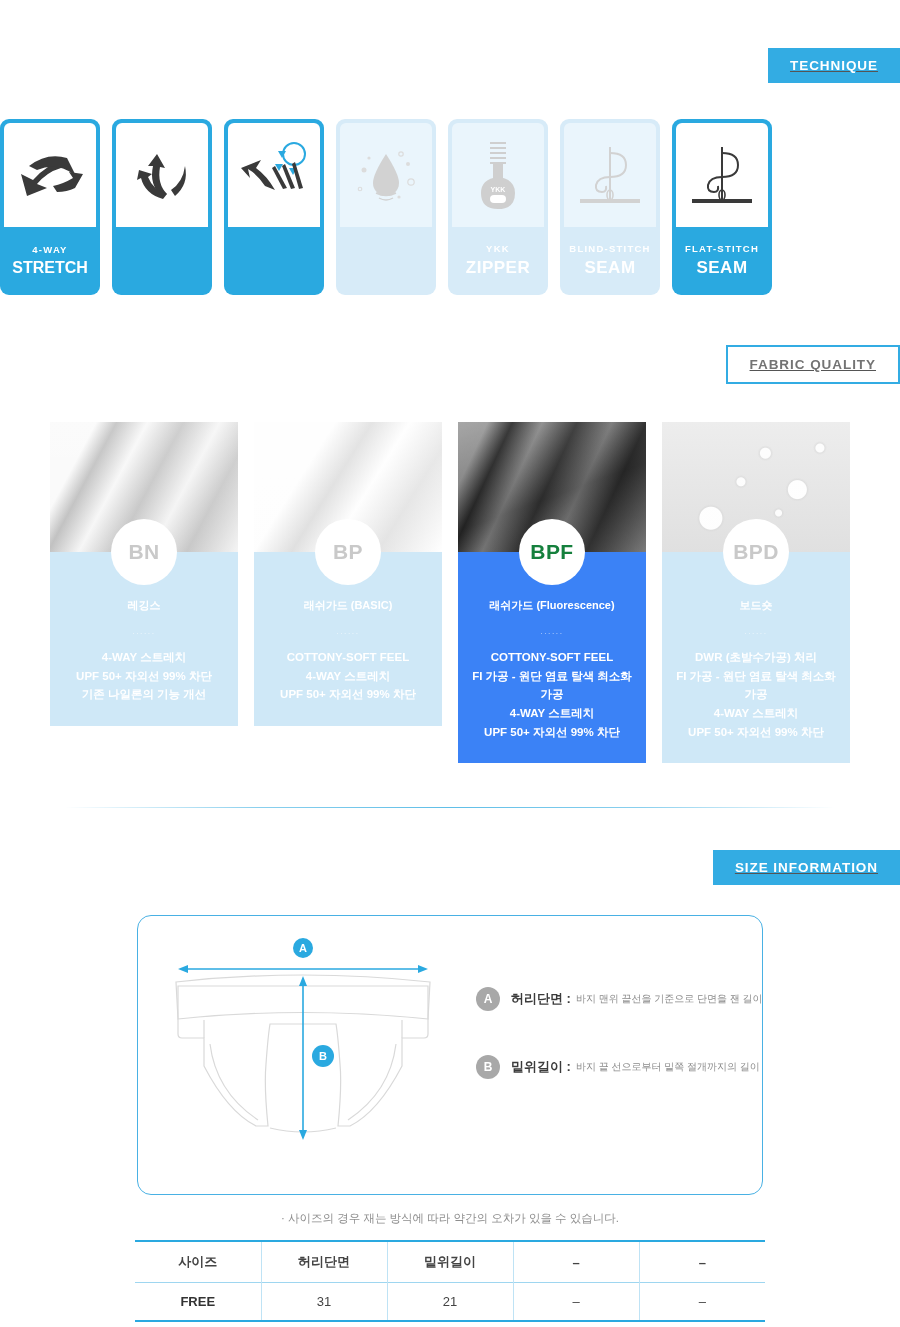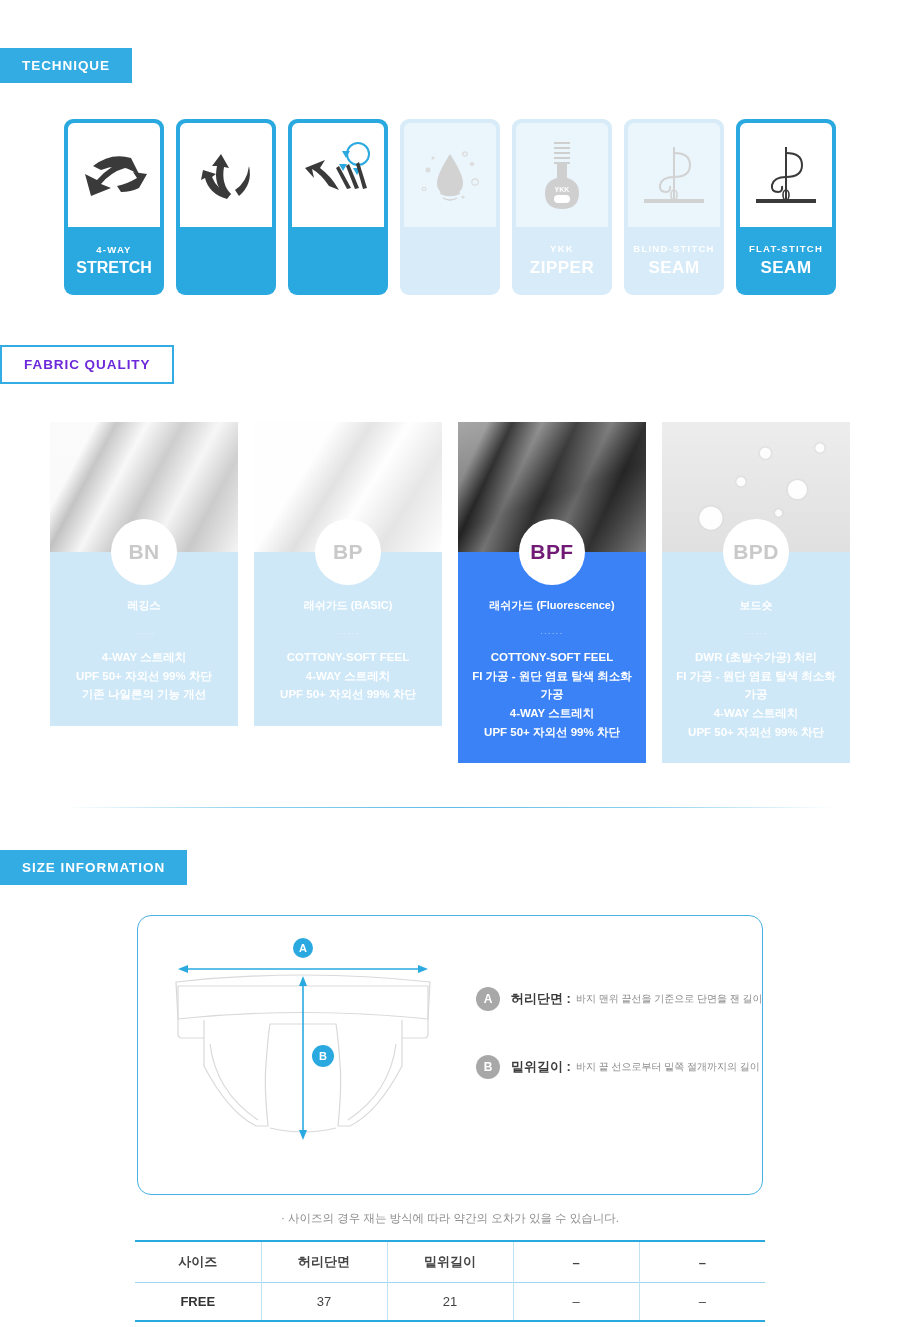--- a/index.html
+++ b/index.html
@@ -7,31 +7,31 @@
   body {
     width:900px; height:1327px;
     background:#ffffff;
     font-family:"Liberation Sans", "DejaVu Sans", sans-serif;
     color:#555;
     overflow:hidden;
     position:relative;
   }
 
   
-  .badge-row { display:flex; justify-content:flex-start; }
+  .badge-row { display:flex; justify-content:flex-end;text-decoration:underline; }
   .badge {
     display:inline-flex; align-items:center; justify-content:center;
     font-weight:bold; letter-spacing:.07em; font-size:13.5px;
     padding:10px 22px;
   }
   .badge.filled { background:#33ace3; color:#fff; }
-  .badge.outline { background:#fff; color:#6d28d9; border:2px solid #33ace3; }
-
-  
-  .tech-wrap { display:flex; justify-content:center; gap:12px; margin-top:36px; }
+  .badge.outline { background:#fff; color:#737373; border:2px solid #33ace3; }
+
+  
+  .tech-wrap { display:flex; gap:12px; margin-top:36px; }
   .tech-card {
     width:100px; height:176px;
     border-radius:9px;
     display:flex; flex-direction:column;
     overflow:hidden;
     position:relative;
   }
   .tech-card.on  { background:#2aa9e0; }
   .tech-card.off { background:#d7ebf8; }
   .tech-icon {
@@ -65,21 +65,21 @@
   .fab-card.on  .fab-body { background:#3b82f6; }
   .fab-badge {
     position:absolute; left:50%; top:97px; transform:translateX(-50%);
     width:66px; height:66px; border-radius:50%;
     background:#fff;
     display:flex; align-items:center; justify-content:center;
     font-weight:bold; font-size:21px; letter-spacing:.02em;
     z-index:3;
   }
   .fab-card.off .fab-badge { color:#c9c9c9; }
-  .fab-card.on  .fab-badge { color:#701a75; }
+  .fab-card.on  .fab-badge { color:#15803d; }
   .fab-title { font-size:11px; font-weight:bold; margin-bottom:17px; }
   .fab-dots {
     font-size:7px; letter-spacing:.22em; opacity:.65; margin-bottom:11px;
   }
   .fab-desc { font-size:11.5px; line-height:1.62; font-weight:bold; }
   .fab-card.off .fab-title, .fab-card.off .fab-desc, .fab-card.off .fab-dots { color:#ffffff; }
 
   
   .tex-bn {
     background:
@@ -396,19 +396,19 @@
         <th>사이즈</th>
         <th>허리단면</th>
         <th>밑위길이</th>
         <th>–</th>
         <th>–</th>
       </tr>
   </thead>
   <tbody id="size-body">
       <tr>
         <td>FREE</td>
-        <td>37</td>
+        <td>31</td>
         <td>21</td>
         <td>–</td>
         <td>–</td>
       </tr>
     </tbody>
 </table>
 
 </body></html>

